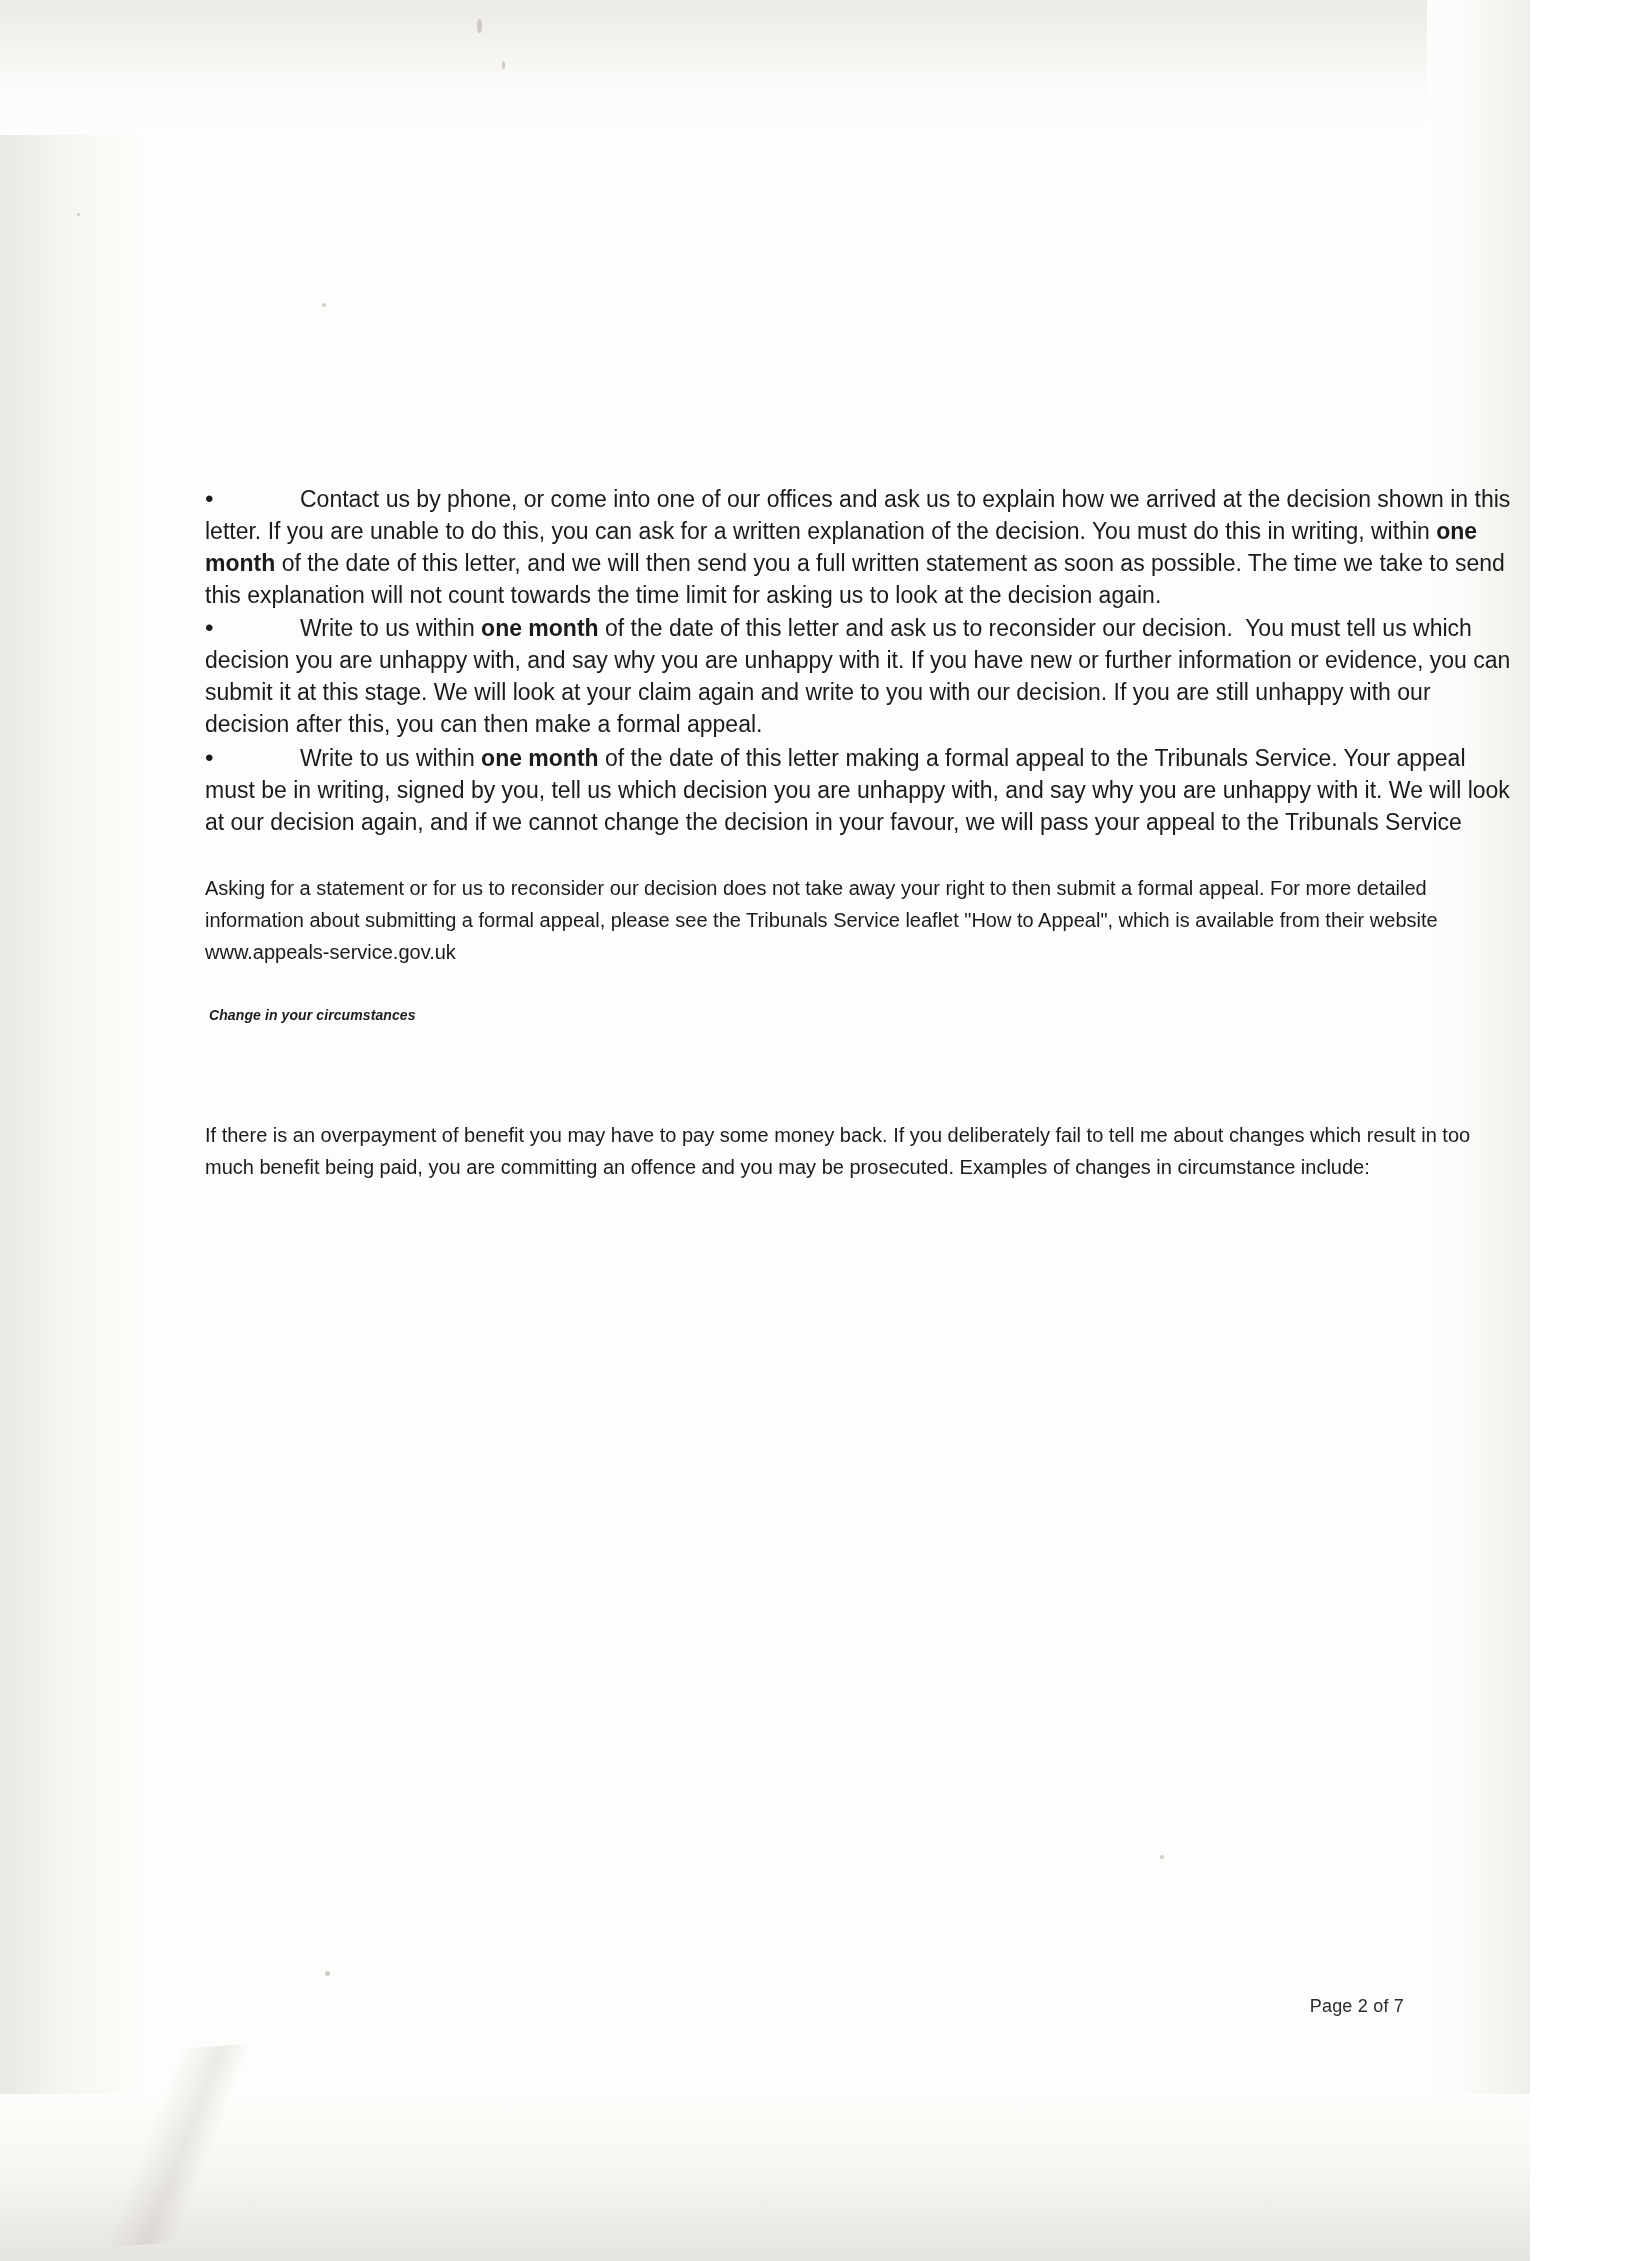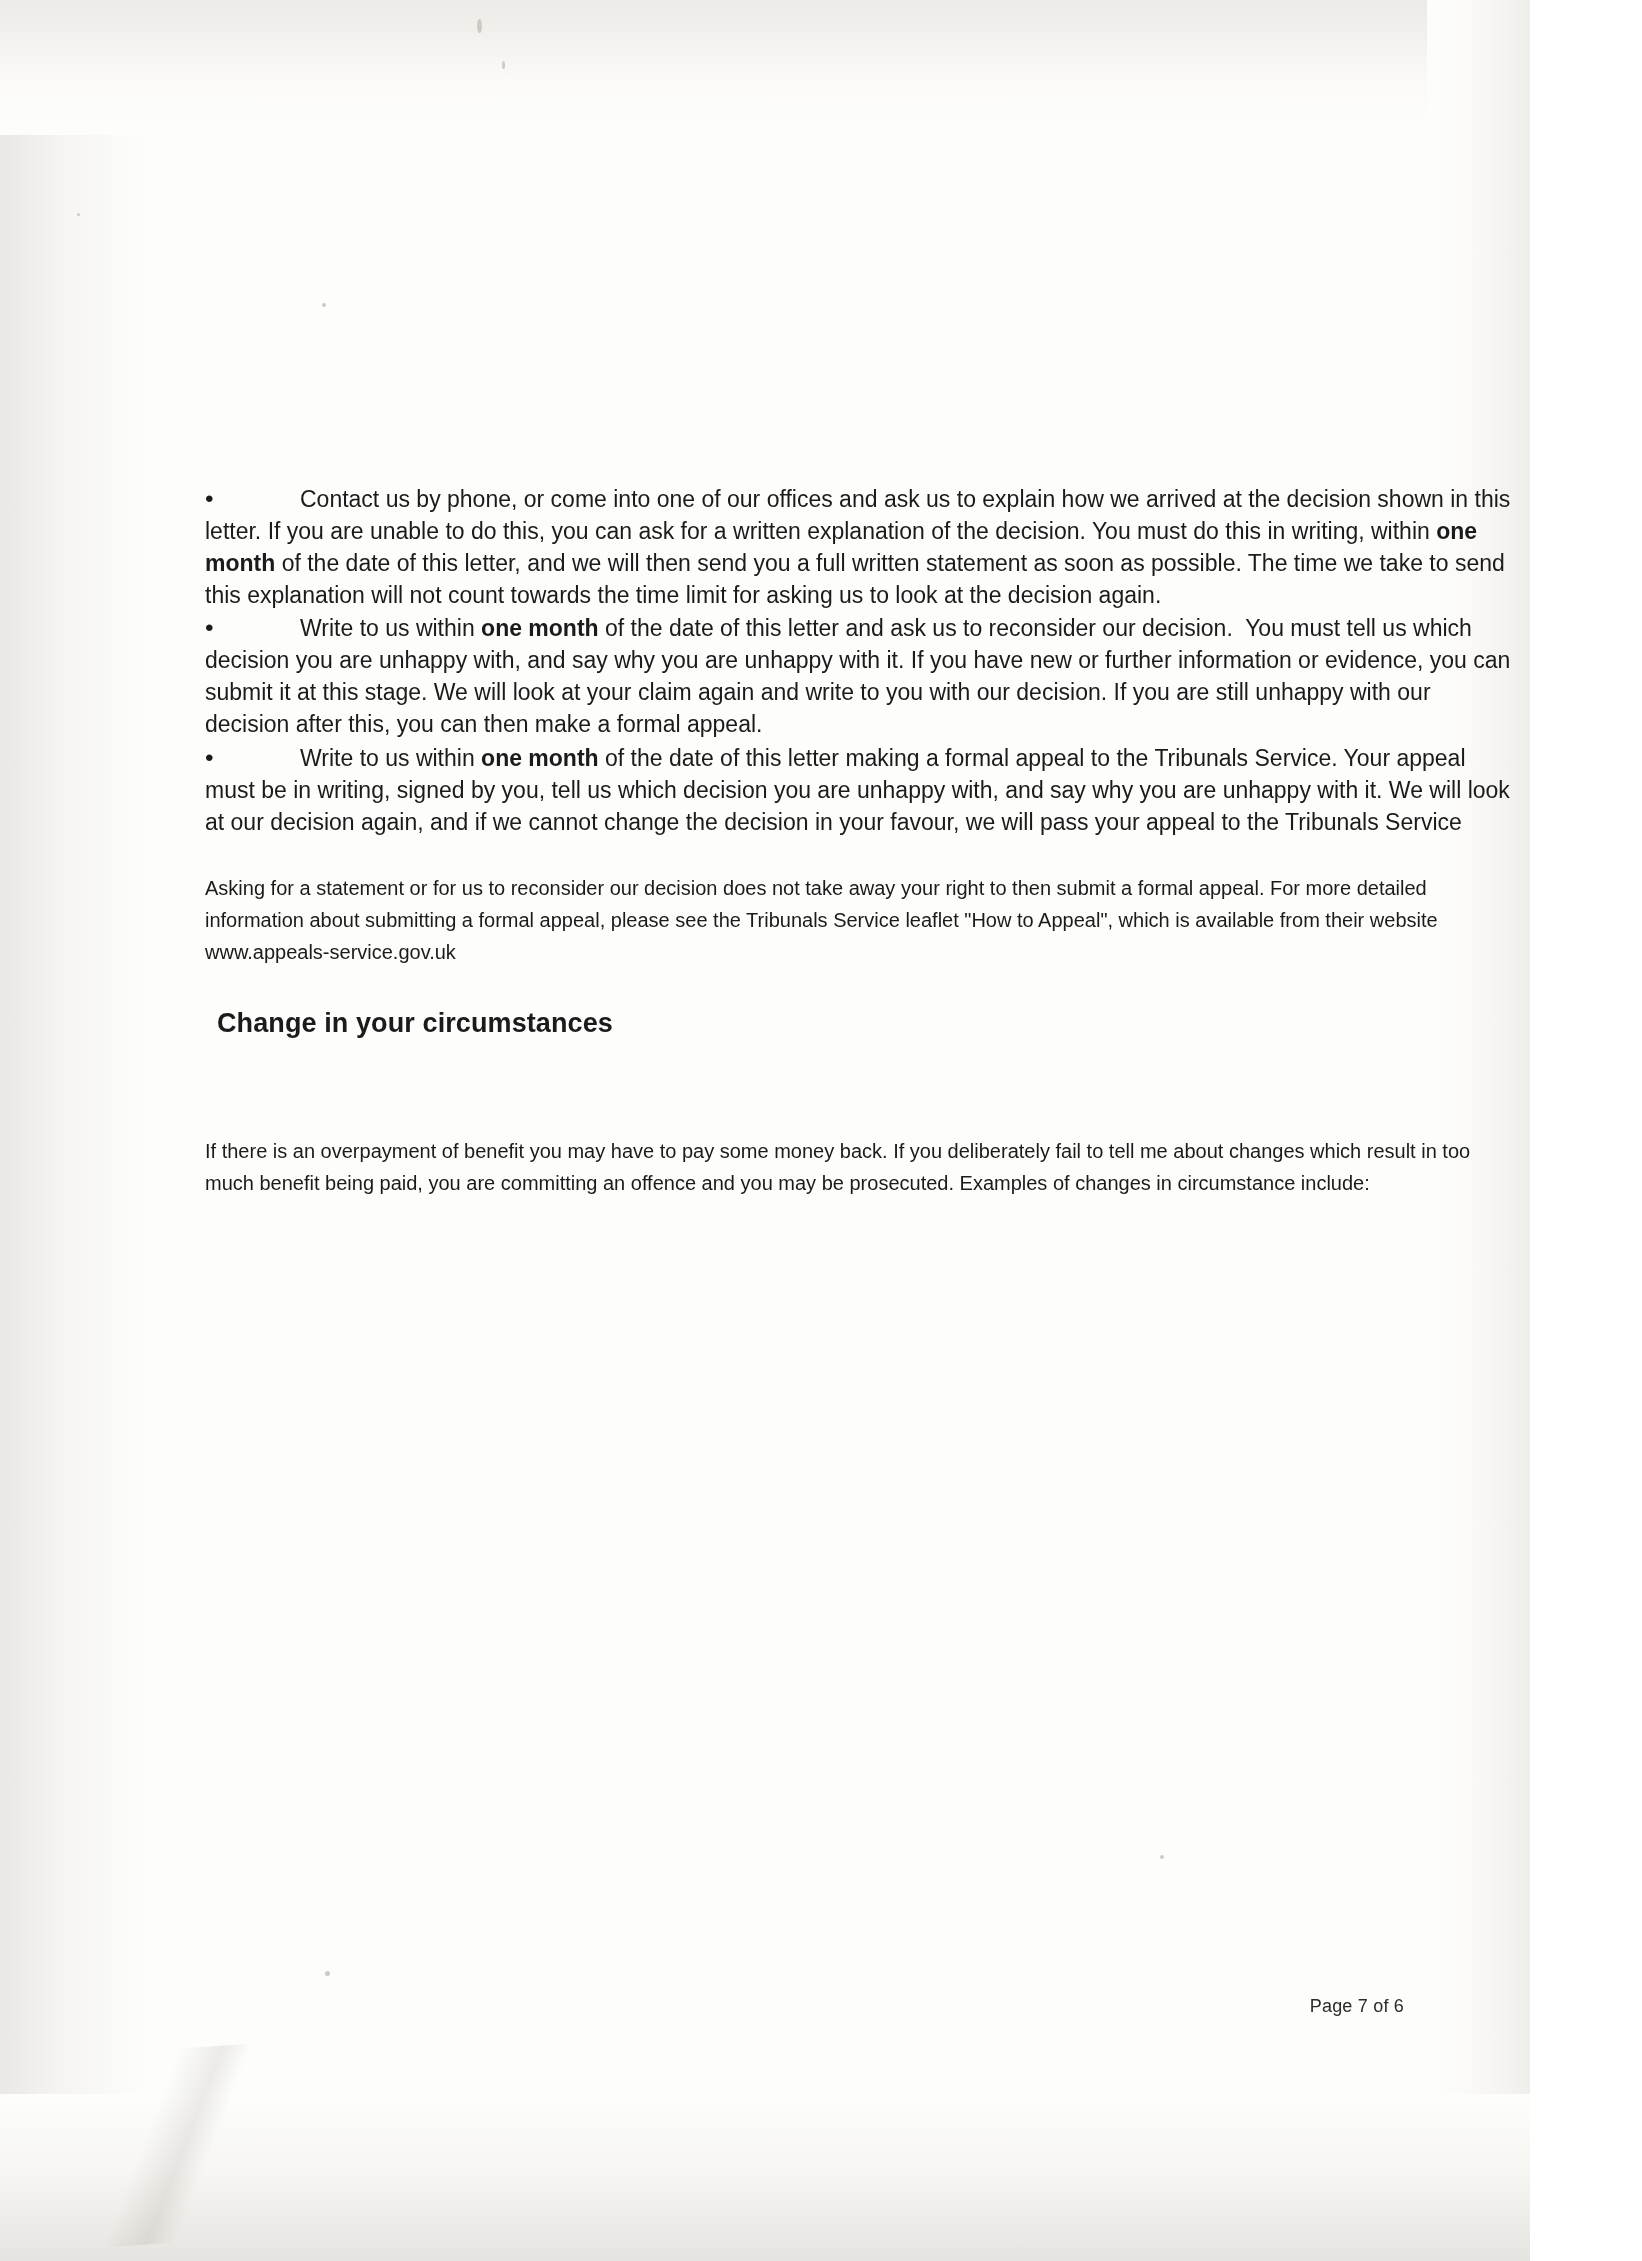--- a/index.html
+++ b/index.html
@@ -103,25 +103,26 @@
   }
   .para {
     font-size: 20px;
     line-height: 32px;
     margin: 0;
   }
   .gap-lg { height: 33px; }
   .gap-md { height: 28px; }
 
   h2.heading {
-    font-size: 27px;
+    font-size: 14px;
     line-height: 31px;
     font-weight: bold;
-    margin: 12px;
+    margin: 4px;
     letter-spacing: 0.1px;
+    font-style: italic;
   }
   .bold { font-weight: bold; }
 
   .page-number {
     position: absolute;
     right: 126px;
     top: 1996px;
     font-size: 18px;
     color: #2a2a2a;
     letter-spacing: 0.2px;
@@ -173,16 +174,16 @@
 
     <div class="gap-md"></div>
 
 
     <div class="gap-md"></div>
 
     <p class="para">If there is an overpayment of benefit you may have to pay some money back. If you deliberately fail to tell me about changes which result in too much benefit being paid, you are committing an offence and you may be prosecuted. Examples of changes in circumstance include:</p>
 
   </div>
 
-  <div class="page-number">Page 7 of 6</div>
+  <div class="page-number">Page 2 of 7</div>
 
 </div>
 
 
 </body></html>

